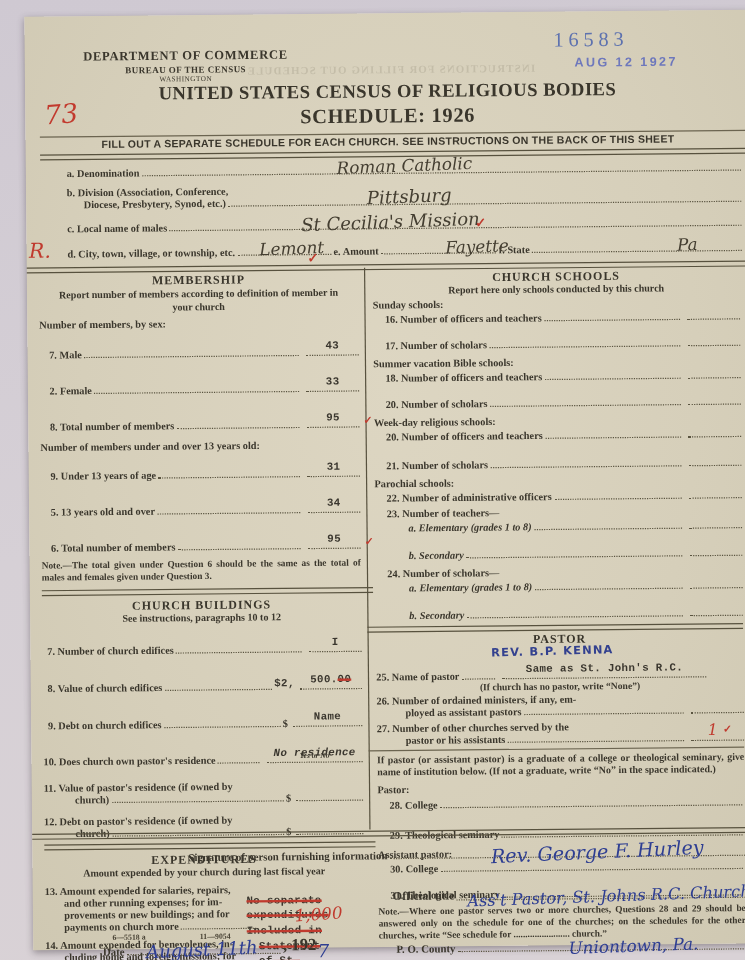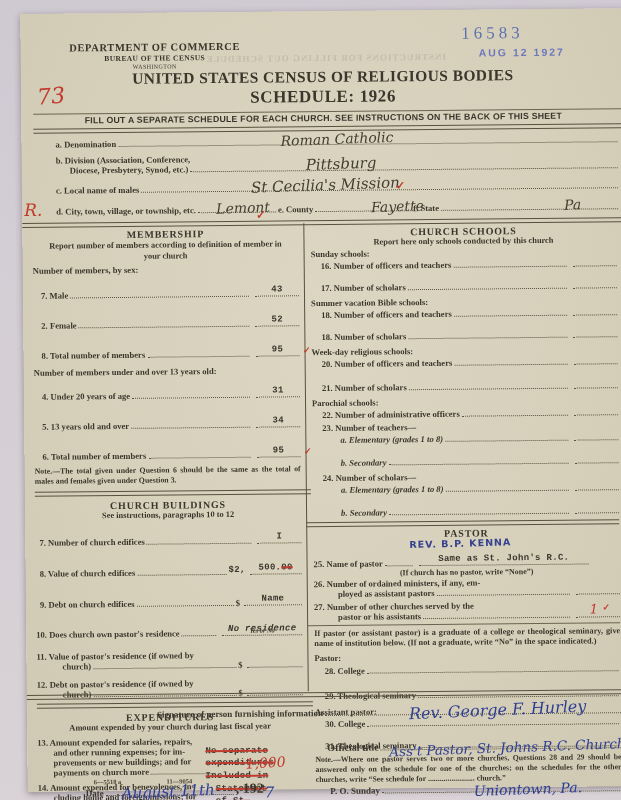--- a/index.html
+++ b/index.html
@@ -106,21 +106,21 @@
   </div>
   <div class="idrow" style="top:172px;">
     <span class="lbl">c. Local name of males</span>
     <span class="lead"></span>
     <span class="idscript" style="left:195px;bottom:-1px;font-size:15px;">St Cecilia's Mission</span>
     <span class="check abs" style="left:340px;bottom:0;font-size:11px;">✓</span>
   </div>
   <div class="idrow" style="top:193px;">
     <span class="lbl">d. City, town, village, or township, etc.</span>
     <span class="lead" style="max-width:78px;"></span>
-    <span class="lbl">e. County</span>
+    <span class="lbl">e. Amount</span>
     <span class="lead" style="max-width:96px;"></span>
     <span class="lbl">f. State</span>
     <span class="lead"></span>
     <span class="idscript" style="left:160px;bottom:-1px;">Lemont</span>
     <span class="check abs" style="left:200px;bottom:-7px;font-size:11px;">✓</span>
     <span class="idscript" style="left:315px;bottom:-1px;">Fayette</span>
     <span class="idscript" style="left:508px;bottom:-1px;">Pa</span>
   </div>
   <div class="abs script red" style="left:2px;top:188px;font-size:17px;">R.</div>
   <div class="abs dblrule" style="left:0;right:0;top:209px;"></div>
@@ -132,31 +132,31 @@
     <div class="ghead">Number of members, by sex:</div>
 
     <div class="qrow" style="margin:4px 0 9px 8px;">
       <span class="lbl">7. Male</span>
       <span class="lead"></span>
       <span class="blank"><span class="typed">43</span></span>
     </div>
     <div class="qrow" style="margin:0 0 9px 8px;">
       <span class="lbl">2. Female</span>
       <span class="lead"></span>
-      <span class="blank"><span class="typed">52</span></span>
+      <span class="blank"><span class="typed">33</span></span>
     </div>
     <div class="qrow" style="margin:0 0 7px 8px;">
       <span class="lbl">8. Total number of members</span>
       <span class="lead"></span>
       <span class="blank"><span class="typed">95</span>
         <span class="check abs" style="right:-11px;bottom:0;">✓</span></span>
     </div>
     <div class="ghead">Number of members under and over 13 years old:</div>
     <div class="qrow" style="margin:3px 0 9px 8px;">
-      <span class="lbl">4. Under 20 years of age</span>
+      <span class="lbl">9. Under 13 years of age</span>
       <span class="lead"></span>
       <span class="blank"><span class="typed">31</span></span>
     </div>
     <div class="qrow" style="margin:0 0 9px 8px;">
       <span class="lbl">5. 13 years old and over</span>
       <span class="lead"></span>
       <span class="blank"><span class="typed">34</span></span>
     </div>
     <div class="qrow" style="margin:0 0 5px 8px;">
       <span class="lbl">6. Total number of members</span>
@@ -261,21 +261,21 @@
       <span class="lead"></span>
       <span class="blank"></span>
     </div>
     <div class="ghead">Summer vacation Bible schools:</div>
     <div class="qrow" style="margin:2px 0 12px 10px;">
       <span class="lbl">18. Number of officers and teachers</span>
       <span class="lead"></span>
       <span class="blank"></span>
     </div>
     <div class="qrow" style="margin:0 0 5px 10px;">
-      <span class="lbl">18. Number of scholars</span>
+      <span class="lbl">20. Number of scholars</span>
       <span class="lead"></span>
       <span class="blank"></span>
     </div>
     <div class="ghead">Week-day religious schools:</div>
     <div class="qrow" style="margin:2px 0 14px 10px;">
       <span class="lbl">20. Number of officers and teachers</span>
       <span class="lead"></span>
       <span class="blank"></span>
     </div>
     <div class="qrow" style="margin:0 0 5px 10px;">
@@ -379,21 +379,21 @@
     <span class="lead"></span>
     <span class="abs script blue" style="left:62px;bottom:-3px;font-size:13.5px;transform:rotate(-1.5deg);white-space:nowrap;">Ass't Pastor, St. Johns R.C. Church</span>
   </div>
   <div class="abs qrow" style="left:58px;right:20px;top:748px;">
     <span class="lbl" style="font-size:9px;">Date</span>
     <span class="lead" style="max-width:128px;position:relative;"></span>
     <span class="abs script blue" style="left:36px;bottom:-2px;font-size:15px;transform:rotate(-2deg);">August 11th</span>
     <span class="lbl" style="font-size:14px;">, 192</span>
     <span class="script blue" style="font-size:15px;margin:0 0 -4px 1px;">7</span>
     <span style="width:56px;"></span>
-    <span class="lbl" style="font-size:9px;">P. O. Sunday</span>
+    <span class="lbl" style="font-size:9px;">P. O. County</span>
     <span class="lead" style="position:relative;"></span>
     <span class="abs script blue" style="left:388px;bottom:-2px;font-size:14px;transform:rotate(-1.5deg);white-space:nowrap;">Uniontown, Pa.</span>
   </div>
   <div class="abs" style="left:66px;top:765px;font-size:6.5px;font-weight:bold;color:#4a4436;">
     <span>6—5518 a</span>
     <span style="display:inline-block;width:42px;"></span>
     <span>11—9054</span>
   </div>
 
 </div>

